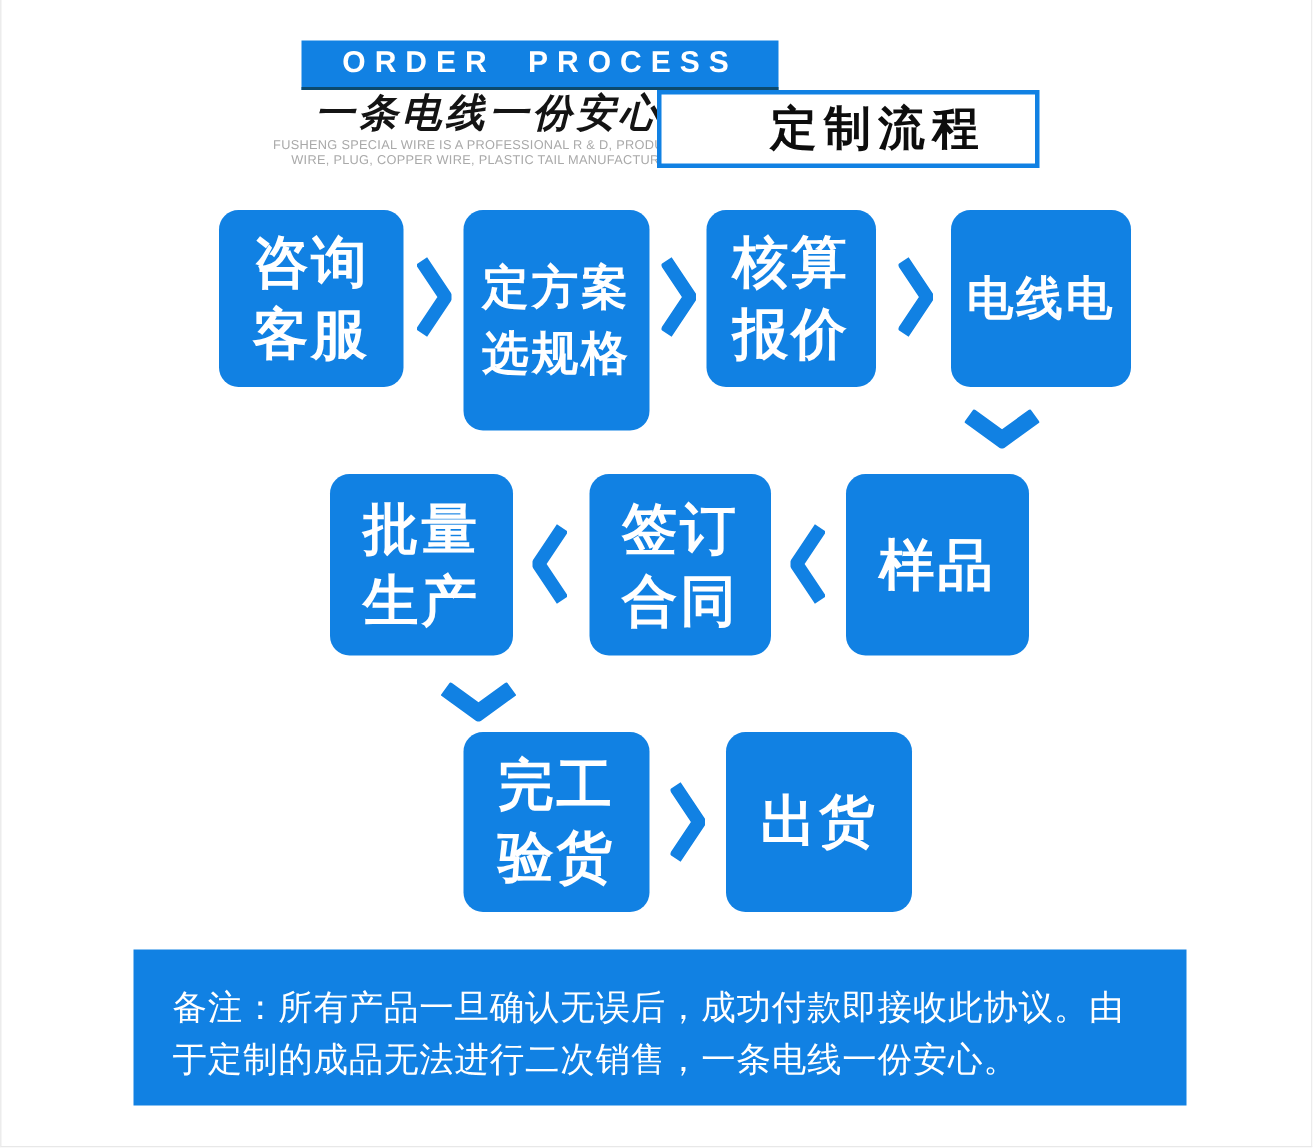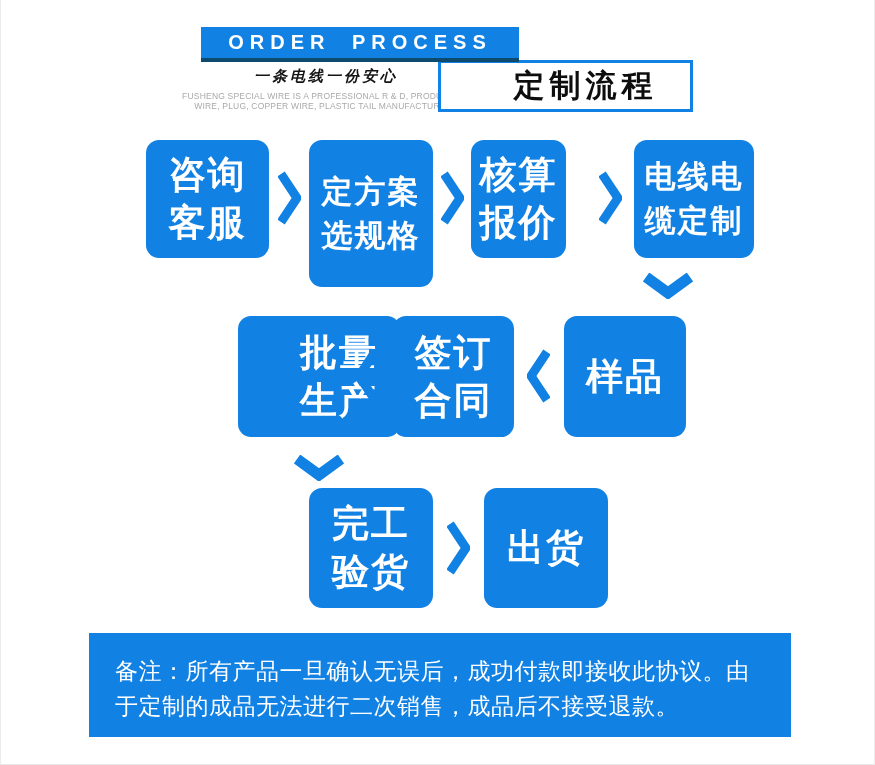--- a/index.html
+++ b/index.html
@@ -14,21 +14,21 @@
     box-sizing:border-box;
     font-family:"Liberation Sans", sans-serif;
     overflow:hidden;
   }
   .abs{position:absolute;}
 
   
   .banner{
     left:200px;top:27px;width:318px;height:31px;
     background:#1181e3;
-    border-bottom:4px solid #0c4a6e;
+    border-bottom:2px solid #0c4a6e;
     z-index:3;
     display:flex;align-items:center;justify-content:center;
   }
   .banner-text{
     color:#ffffff;font-weight:bold;font-size:20px;
     letter-spacing:6px;word-spacing:10px;white-space:nowrap;
   }
   .title-box{
     left:437px;top:60px;width:249px;height:46px;
     background:#ffffff;border:3px solid #1181e3;
@@ -39,21 +39,21 @@
   .title-text{
     color:#0d0d0d;font-weight:bold;font-size:31px;
     letter-spacing:5px;line-height:46px;white-space:nowrap;
     transform:translateX(20px);
   }
   .tagline{
     left:185px;top:62px;width:280px;height:28px;
     text-align:center;
     font-family:"DejaVu Serif", serif;
     font-style:italic;font-weight:bold;
-    font-size:15px;letter-spacing:3px;color:#141414;
+    font-size:26px;letter-spacing:3px;color:#141414;
     line-height:28px;white-space:nowrap;
   }
   .subtext{
     left:170px;top:92px;width:310px;
     text-align:center;color:#a9a9a9;
     font-size:8.5px;line-height:9.5px;letter-spacing:.2px;
   }
 
   
   .step{
@@ -114,43 +114,42 @@
     <span class="ln">定方案</span>
     <span class="ln">选规格</span>
   </div>
 
   <div class="abs arrow" style="left:440px;top:170px;width:23px;height:56px;">
     <svg width="23" height="56" viewBox="0 0 23 56">
         <polyline points="3,4 19,28 3,52" fill="none" stroke="#1181e3" stroke-width="9"></polyline>
       </svg>
   </div>
 
-  <div class="abs step big" style="left:470px;top:140px;width:95px;height:118px;">
+  <div class="abs step big" style="left:470px;top:140px;width:113px;height:118px;">
     <span class="ln">核算</span>
     <span class="ln">报价</span>
   </div>
 
   <div class="abs arrow" style="left:598px;top:170px;width:23px;height:56px;">
     <svg width="23" height="56" viewBox="0 0 23 56">
         <polyline points="3,4 19,28 3,52" fill="none" stroke="#1181e3" stroke-width="9"></polyline>
       </svg>
   </div>
 
   <div class="abs step small" style="left:633px;top:140px;width:120px;height:118px;">
     <span class="ln">电线电</span>
-    <span class="ln">缆定制</span>
   </div>
 
   <div class="abs arrow" style="left:642px;top:273px;width:50px;height:26px;">
     <svg width="50" height="26" viewBox="0 0 50 26">
         <polyline points="3,4 25,20 47,4" fill="none" stroke="#1181e3" stroke-width="11"></polyline>
       </svg>
   </div>
 
-  <div class="abs step big" style="left:237px;top:316px;width:122px;height:121px;padding-left:40px;">
+  <div class="abs step big" style="left:219px;top:316px;width:122px;height:121px;">
     <span class="ln">批量</span>
     <span class="ln">生产</span>
   </div>
 
   <div class="abs arrow" style="left:354px;top:348px;width:23px;height:56px;">
     <svg width="23" height="56" viewBox="0 0 23 56">
         <polyline points="20,4 4,28 20,52" fill="none" stroke="#1181e3" stroke-width="9"></polyline>
       </svg>
   </div>
 
@@ -184,16 +183,16 @@
     <svg width="23" height="56" viewBox="0 0 23 56">
         <polyline points="3,4 19,28 3,52" fill="none" stroke="#1181e3" stroke-width="9"></polyline>
       </svg>
   </div>
 
   <div class="abs step big" style="left:483px;top:488px;width:124px;height:120px;">
     <span class="ln">出货</span>
   </div>
 
   <div class="abs note">
-    <div class="note-text">备注：所有产品一旦确认无误后，成功付款即接收此协议。由于定制的成品无法进行二次销售，成品后不接受退款。</div>
+    <div class="note-text">备注：所有产品一旦确认无误后，成功付款即接收此协议。由于定制的成品无法进行二次销售，一条电线一份安心。</div>
   </div>
 
 </div>
 
 </body></html>

